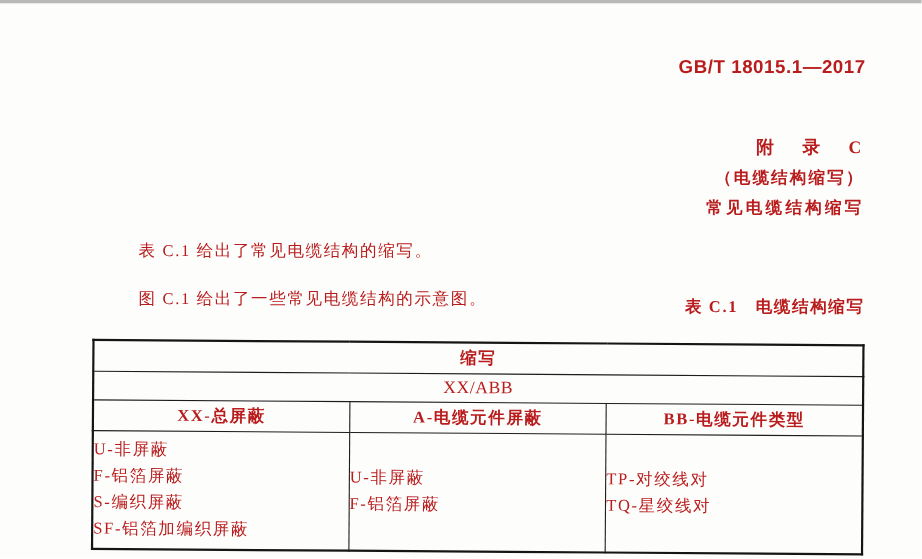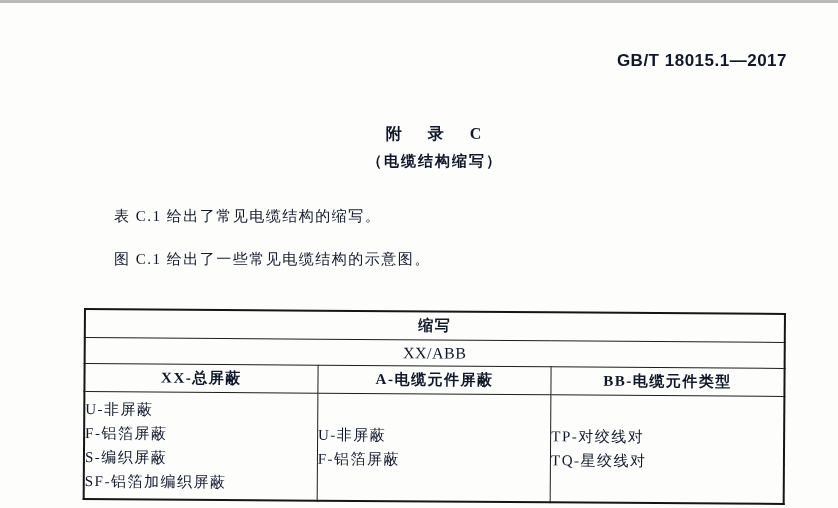--- a/index.html
+++ b/index.html
@@ -7,21 +7,21 @@
     padding: 0;
     background: #ffffff;
   }
   .page {
     position: relative;
     width: 838px;
     height: 508px;
     background: #fdfdfc;
     overflow: hidden;
     font-family: "Liberation Serif", "DejaVu Serif", serif;
-    color: #0f172a;
+    color: #b91c1c;
   }
   .scan-edge-top {
     position: absolute;
     top: 0; left: 0;
     width: 838px;
     height: 3px;
     background: #b9b9b9;
   }
   .std-number {
     position: absolute;
@@ -30,21 +30,21 @@
     font-family: "Liberation Sans", "DejaVu Sans", sans-serif;
     font-weight: 700;
     font-size: 17px;
     letter-spacing: 0.5px;
     white-space: nowrap;
   }
   .centerband {
     position: absolute;
     left: 84px;
     width: 702px;
-    text-align: center;
+    text-align: right;
     white-space: nowrap;
   }
   .appendix-title {
     top: 124px;
     font-weight: 700;
     font-size: 16px;
     letter-spacing: 3px;
     word-spacing: 16px;
   }
   .appendix-subtitle {
@@ -56,21 +56,21 @@
   .appendix-heading {
     top: 180px;
     font-weight: 700;
     font-size: 15px;
     letter-spacing: 3px;
   }
   .para {
     position: absolute;
     left: 84px;
     width: 702px;
-    margin: 0;
+    margin: 12px;
     font-size: 15px;
     letter-spacing: 1.5px;
     text-indent: 2em;
     white-space: nowrap;
   }
   .para-1 { top: 207px; }
   .para-2 { top: 250px; }
   .table-caption {
     top: 270px;
     font-weight: 700;
@@ -131,25 +131,29 @@
 
 <div class="page">
   <div class="scan-edge-top"></div>
 
   <div class="std-number">GB/T 18015.1—2017</div>
 
   <div class="centerband appendix-title">附 录 C</div>
 
   <div class="centerband appendix-subtitle">（电缆结构缩写）</div>
 
+  <div class="centerband appendix-heading">常见电缆结构缩写</div>
 
   <p class="para para-1">表 C.1 给出了常见电缆结构的缩写。</p>
 
   <p class="para para-2">图 C.1 给出了一些常见电缆结构的示意图。</p>
 
+  <div class="centerband table-caption">
+    <span class="cap-label">表 C.1</span><span class="cap-title">电缆结构缩写</span>
+  </div>
 
   <table class="abbr">
     <tbody>
         <tr>
       <td colspan="3" class="span-cell title-cell">缩写</td>
     </tr>
     <tr>
       <td colspan="3" class="span-cell format-cell">XX/ABB</td>
     </tr>
     <tr>

